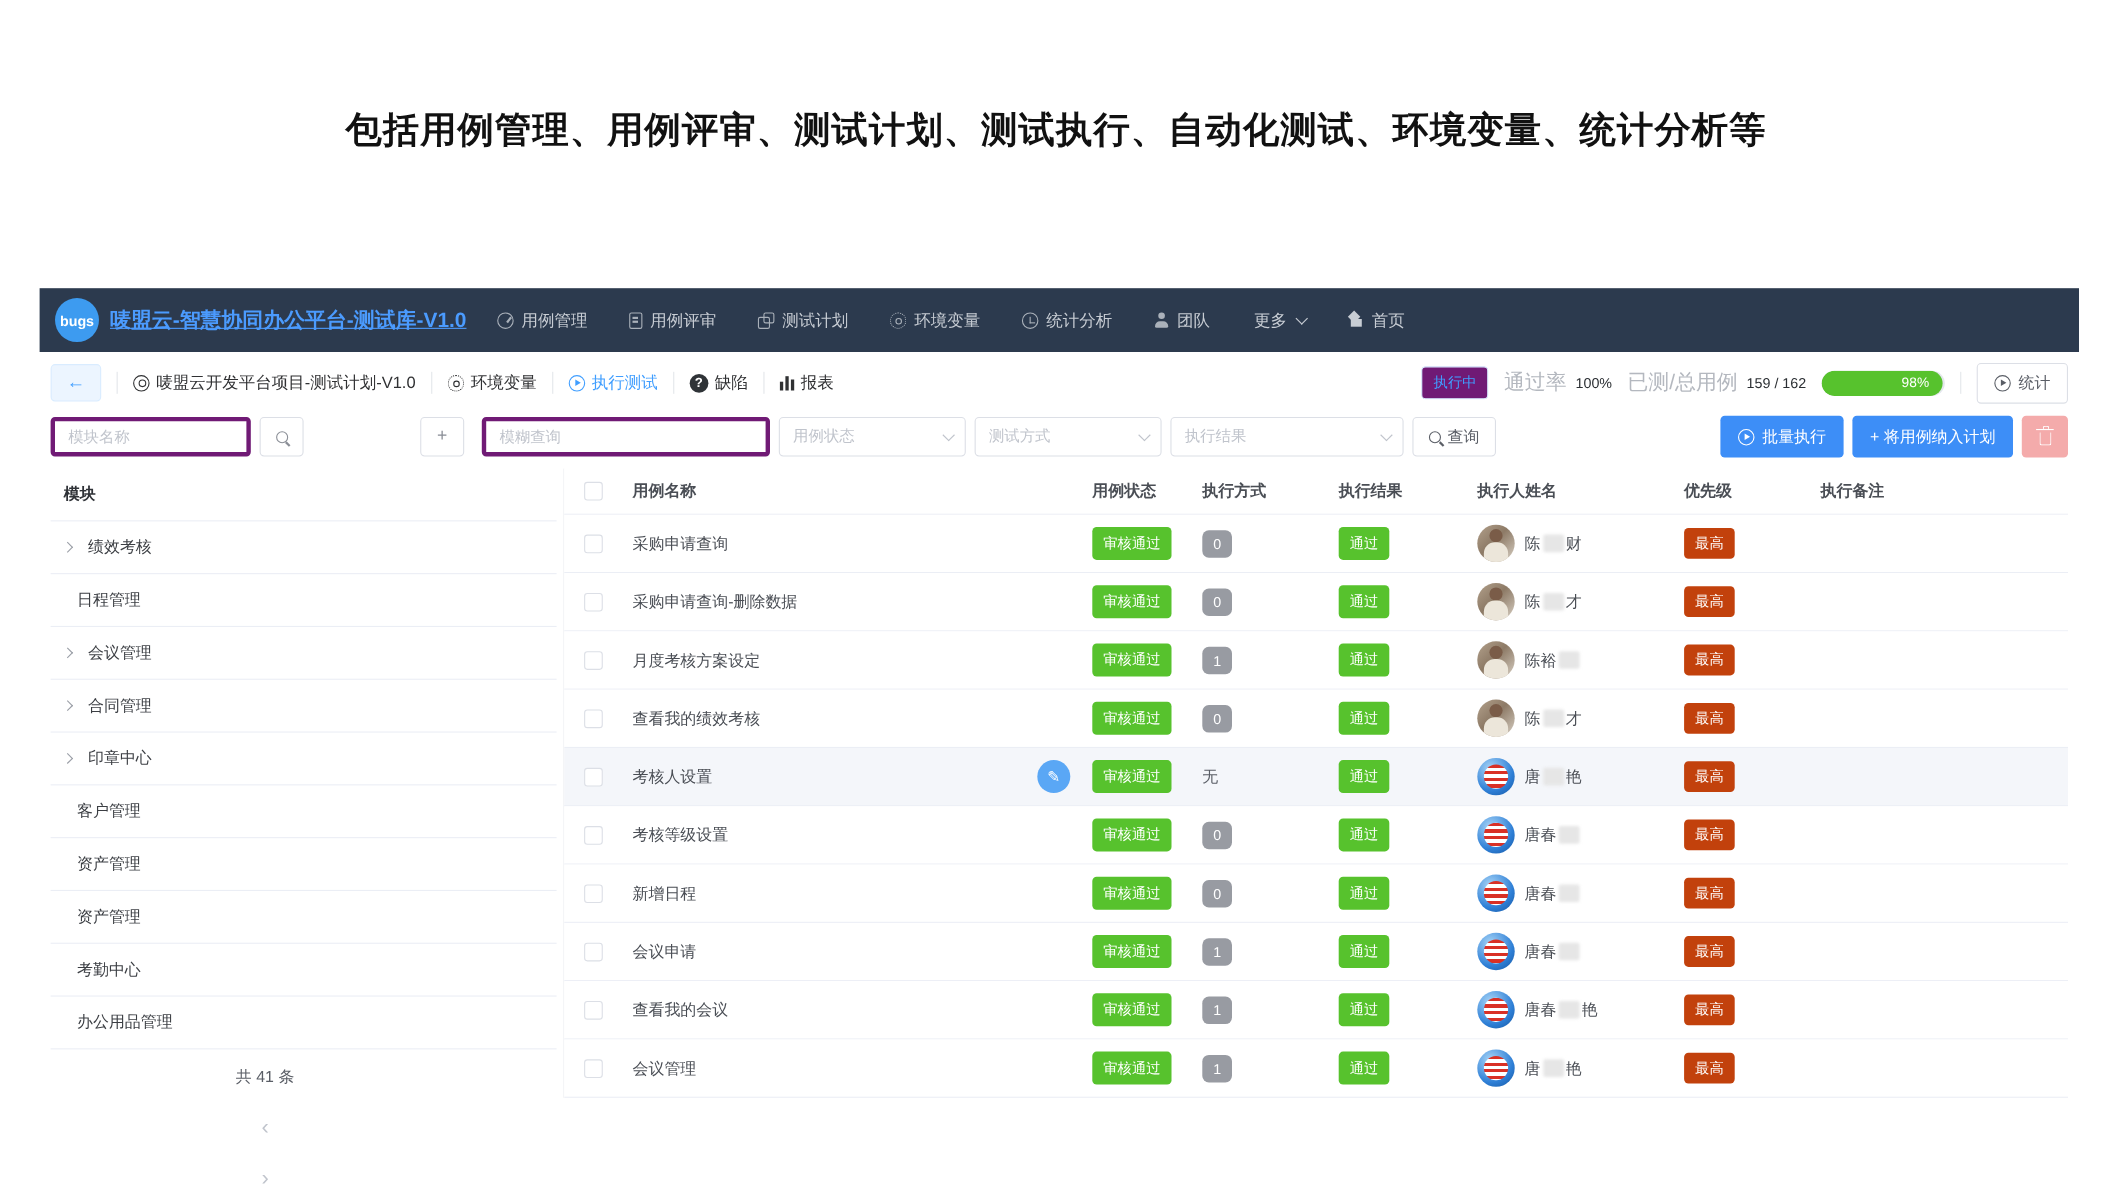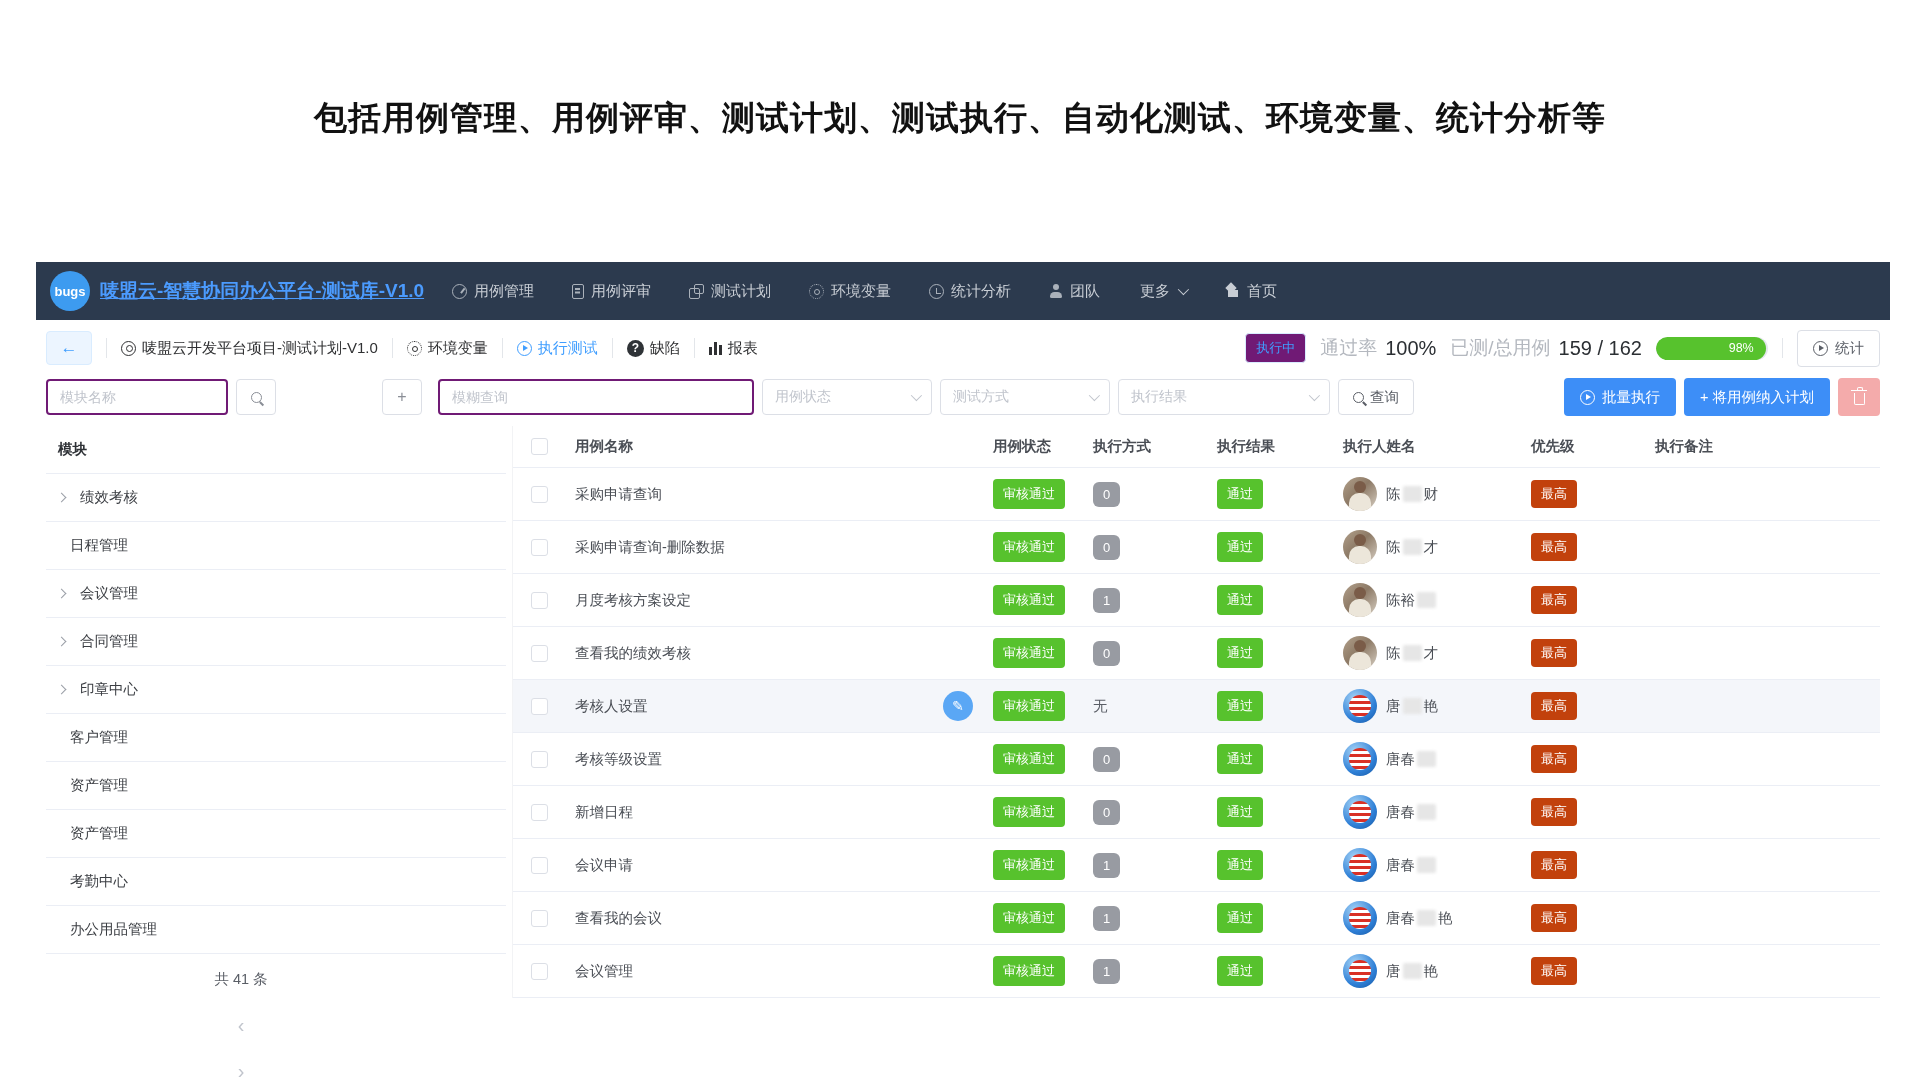--- a/index.html
+++ b/index.html
@@ -24,37 +24,37 @@
   .toolbar { height:52px; display:flex; align-items:center; padding:8px 10px 4px 10px; gap:14px; }
   .btn-back { width:46px; height:34px; background:#ecf5ff; border:1px solid #d9ecff; border-radius:4px;
     color:#409eff; font-size:17px; display:flex; align-items:center; justify-content:center; cursor:pointer; }
   .tb-sep { width:1px; height:20px; background:#e3e6ea; }
   .tb-item { display:flex; align-items:center; gap:6px; font-size:15px; color:#303133; cursor:pointer; white-space:nowrap; }
   .tb-item.active { color:#409eff; }
   .tb-spacer { flex:1; }
   .pill-status { background:#701a75; border:1px solid #d9ecff; color:#409eff; font-size:13px;
     padding:5px 10px; border-radius:4px; white-space:nowrap; }
   .stat-label { color:#b4b8bf; font-size:19px; white-space:nowrap; }
-  .stat-value { color:#2b2f33; font-size:20px; font-weight:500; white-space:nowrap; }
+  .stat-value { color:#2b2f33; font-size:13px; font-weight:500; white-space:nowrap; }
   .progress { width:112px; height:23px; background:#e4e7ed; border-radius:12px; overflow:hidden; position:relative; }
   .progress .fill { position:absolute; left:0; top:0; bottom:0; width:98%; background:#57c22d; border-radius:12px;
     display:flex; align-items:center; justify-content:flex-end; color:#fff; font-size:12.5px; padding-right:12px; }
   .btn-outline { display:flex; align-items:center; gap:7px; border:1px solid #dcdfe6; background:#fff;
     color:#5a5e66; border-radius:4px; font-size:14.5px; padding:8px 15px; cursor:pointer; white-space:nowrap; }
 
   
   .filters { display:flex; align-items:center; padding:6px 10px 10px 10px; gap:8px; }
-  .input { height:36px; border:2px solid #701a75; border-radius:4px; background:#fff; font-size:14px;
+  .input { height:36px; border:4px solid #701a75; border-radius:4px; background:#fff; font-size:14px;
     color:#606266; padding:0 12px; outline:none; }
   .input::placeholder { color:#c0c4cc; }
   .in-module { width:182px; }
   .btn-sq { width:40px; height:36px; border:1px solid #dcdfe6; background:#fff; border-radius:4px;
     display:flex; align-items:center; justify-content:center; color:#8a8e96; cursor:pointer; font-size:16px; }
   .gap-add { margin-left:98px; }
-  .in-fuzzy { width:316px; margin-left:8px; }
+  .in-fuzzy { width:262px; margin-left:8px; }
   .select { height:36px; width:170px; border:1px solid #dcdfe6; border-radius:4px; background:#fff;
     display:flex; align-items:center; justify-content:space-between; padding:0 12px; color:#c0c4cc;
     font-size:14px; cursor:pointer; }
   .select .i-chevron-down { color:#c0c4cc; }
   .sel-result { width:212px; }
   .btn-query { display:flex; align-items:center; gap:6px; height:36px; border:1px solid #dcdfe6; background:#fff;
     border-radius:4px; color:#5a5e66; font-size:14.5px; padding:0 14px; cursor:pointer; }
   .btn-primary { display:flex; align-items:center; gap:7px; height:38px; background:#3d8ef7; color:#fff;
     border:none; border-radius:4px; font-size:14.5px; padding:0 16px; cursor:pointer; white-space:nowrap; }
   .btn-danger { width:42px; height:38px; background:#f4abab; border:none; border-radius:4px; color:#fff;

